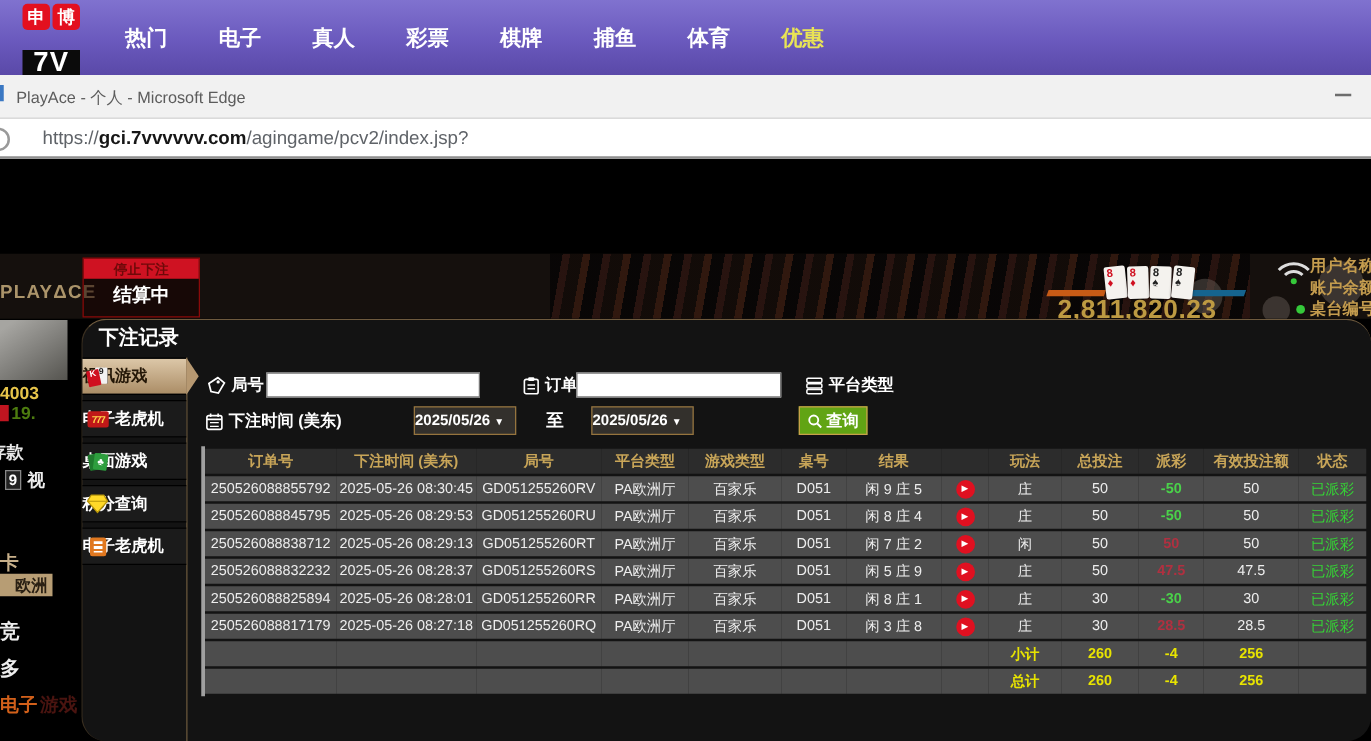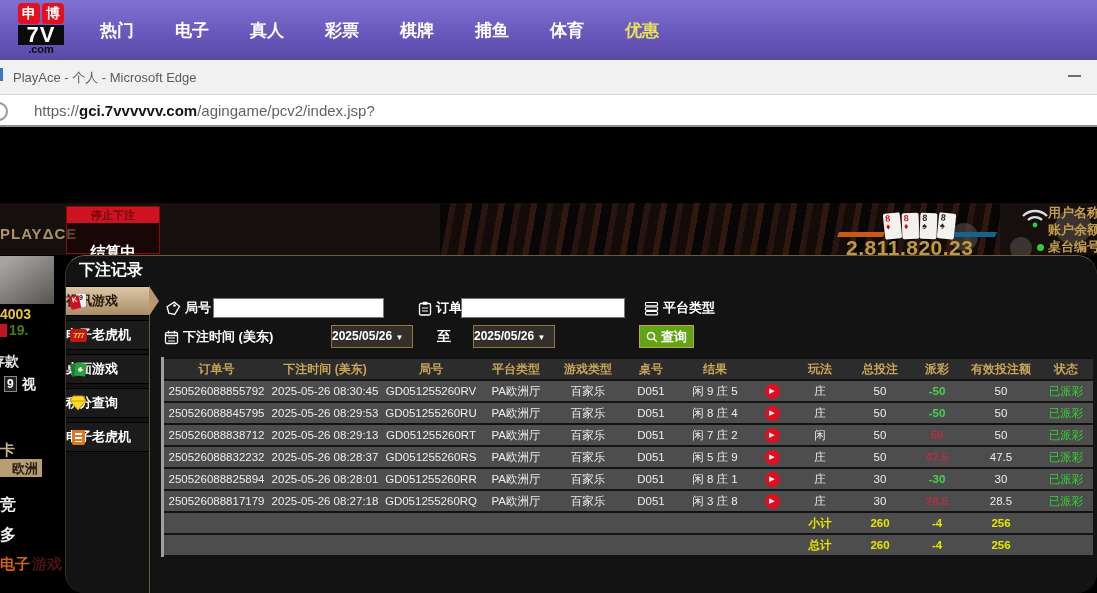--- a/index.html
+++ b/index.html
@@ -7,21 +7,21 @@
   .screen { position:relative; width:1097px; height:593px; overflow:hidden; background:#000;
             font-family:"Liberation Sans",sans-serif; }
 
   
   .navbar { position:absolute; left:0; top:0; width:1097px; height:60px;
             background:linear-gradient(180deg,#8072cf 0%,#6a59bd 55%,#5a49a8 100%); }
   .logo { position:absolute; left:18px; top:3px; width:48px; }
   .logo-badges { display:flex; gap:2px; }
   .logo-badge { width:22px; height:21px; background:#e3101f; border-radius:4px; color:#fff;
                 font-size:14px; font-weight:bold; display:flex; align-items:center; justify-content:center; }
-  .logo-main { margin-top:1px; width:46px; height:20px; background:#0b0b0b; color:#fff;
+  .logo-main { margin-top:16px; width:46px; height:20px; background:#0b0b0b; color:#fff;
                font-size:22px; font-weight:bold; letter-spacing:1px; display:flex; align-items:center; justify-content:center; }
   .logo-suffix { width:46px; text-align:center; color:#0b0b0b; font-size:11px; font-weight:bold; line-height:9px; }
   .nav-menu { position:absolute; left:100px; top:0; height:60px; display:flex; align-items:center; gap:41px; }
   .nav-item { color:#fff; font-size:17px; font-weight:bold; cursor:pointer; white-space:nowrap; }
   .nav-item.hl { color:#e9e455; }
 
   
   .titlebar { position:absolute; left:0; top:60px; width:1097px; height:35px; background:#f1f1f1;
               border-bottom:1px solid #d6d6d6; }
   .tb-icon { position:absolute; left:0; top:8px; width:3px; height:13px; background:#3b78c3; }
@@ -37,21 +37,21 @@
 
   
   .banner { position:absolute; left:0; top:203px; width:1097px; height:52px; background:#15100d; overflow:hidden; }
   .stripes { position:absolute; left:440px; top:0; width:560px; height:52px; opacity:.9;
              background:repeating-linear-gradient(100deg,#070505 0 10px,#2a1410 10px 16px,#120b08 16px 26px,#33190f 26px 32px); }
   .chip { position:absolute; border-radius:50%; background:#6b625c; opacity:.45; }
   .brand { position:absolute; left:0; top:22px; color:#ab946a; font-size:15px; font-weight:bold; letter-spacing:1px; }
   .stop-box { position:absolute; left:66px; top:3px; width:94px; height:48px; border:1px solid #8a0a0a; background:rgba(25,2,2,.55); }
   .stop-bar { height:16px; background:#cf1222; color:#6e0909; font-size:11px; font-weight:bold;
               display:flex; align-items:center; justify-content:center; }
-  .settle { margin-top:20px; color:#fff; font-size:15px; font-weight:bold; text-align:center; }
+  .settle { margin-top:4px; color:#fff; font-size:15px; font-weight:bold; text-align:center; }
   .limit-orange { position:absolute; left:838px; top:29px; width:46px; height:5px; background:#c75b16; transform:skewX(-20deg); }
   .limit-blue { position:absolute; left:952px; top:29px; width:44px; height:5px; background:#15648f; transform:skewX(-20deg); }
   .cards { position:absolute; left:884px; top:10px; display:flex; gap:1px; }
   .pcard { width:17px; height:26px; background:#f4f2ee; border-radius:2px; font-weight:bold; font-size:9px;
            padding:1px 0 0 2px; line-height:8px; box-shadow:0 0 2px rgba(0,0,0,.6); }
   .pcard:nth-child(1){transform:rotate(-6deg);} .pcard:nth-child(2){transform:rotate(-2deg);}
   .pcard:nth-child(3){transform:rotate(2deg);} .pcard:nth-child(4){transform:rotate(6deg);}
   .balance { position:absolute; left:846px; top:33px; color:#bd9a42; font-size:21px; font-weight:bold; letter-spacing:.5px; }
   .wifi { position:absolute; left:1020px; top:4px; }
   .green-dot { position:absolute; left:1037px; top:41px; width:7px; height:7px; border-radius:50%; background:#35c93a; }

